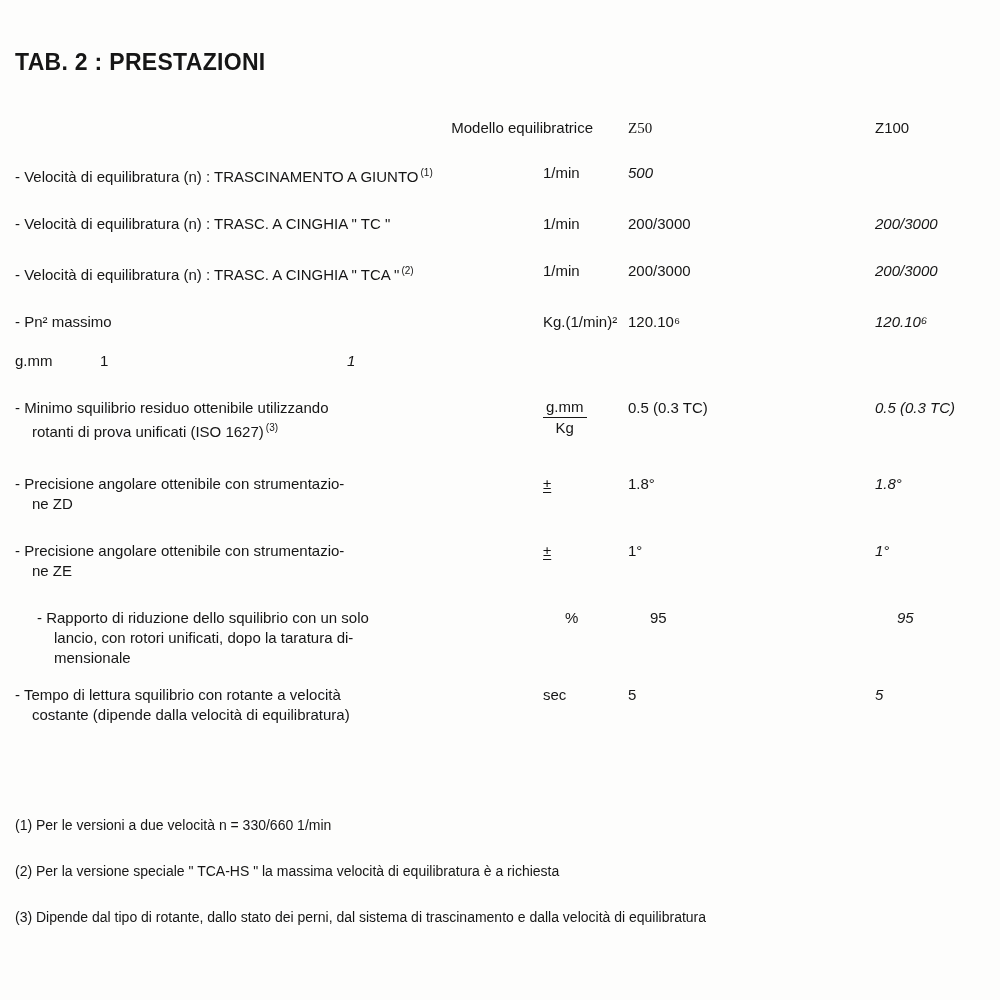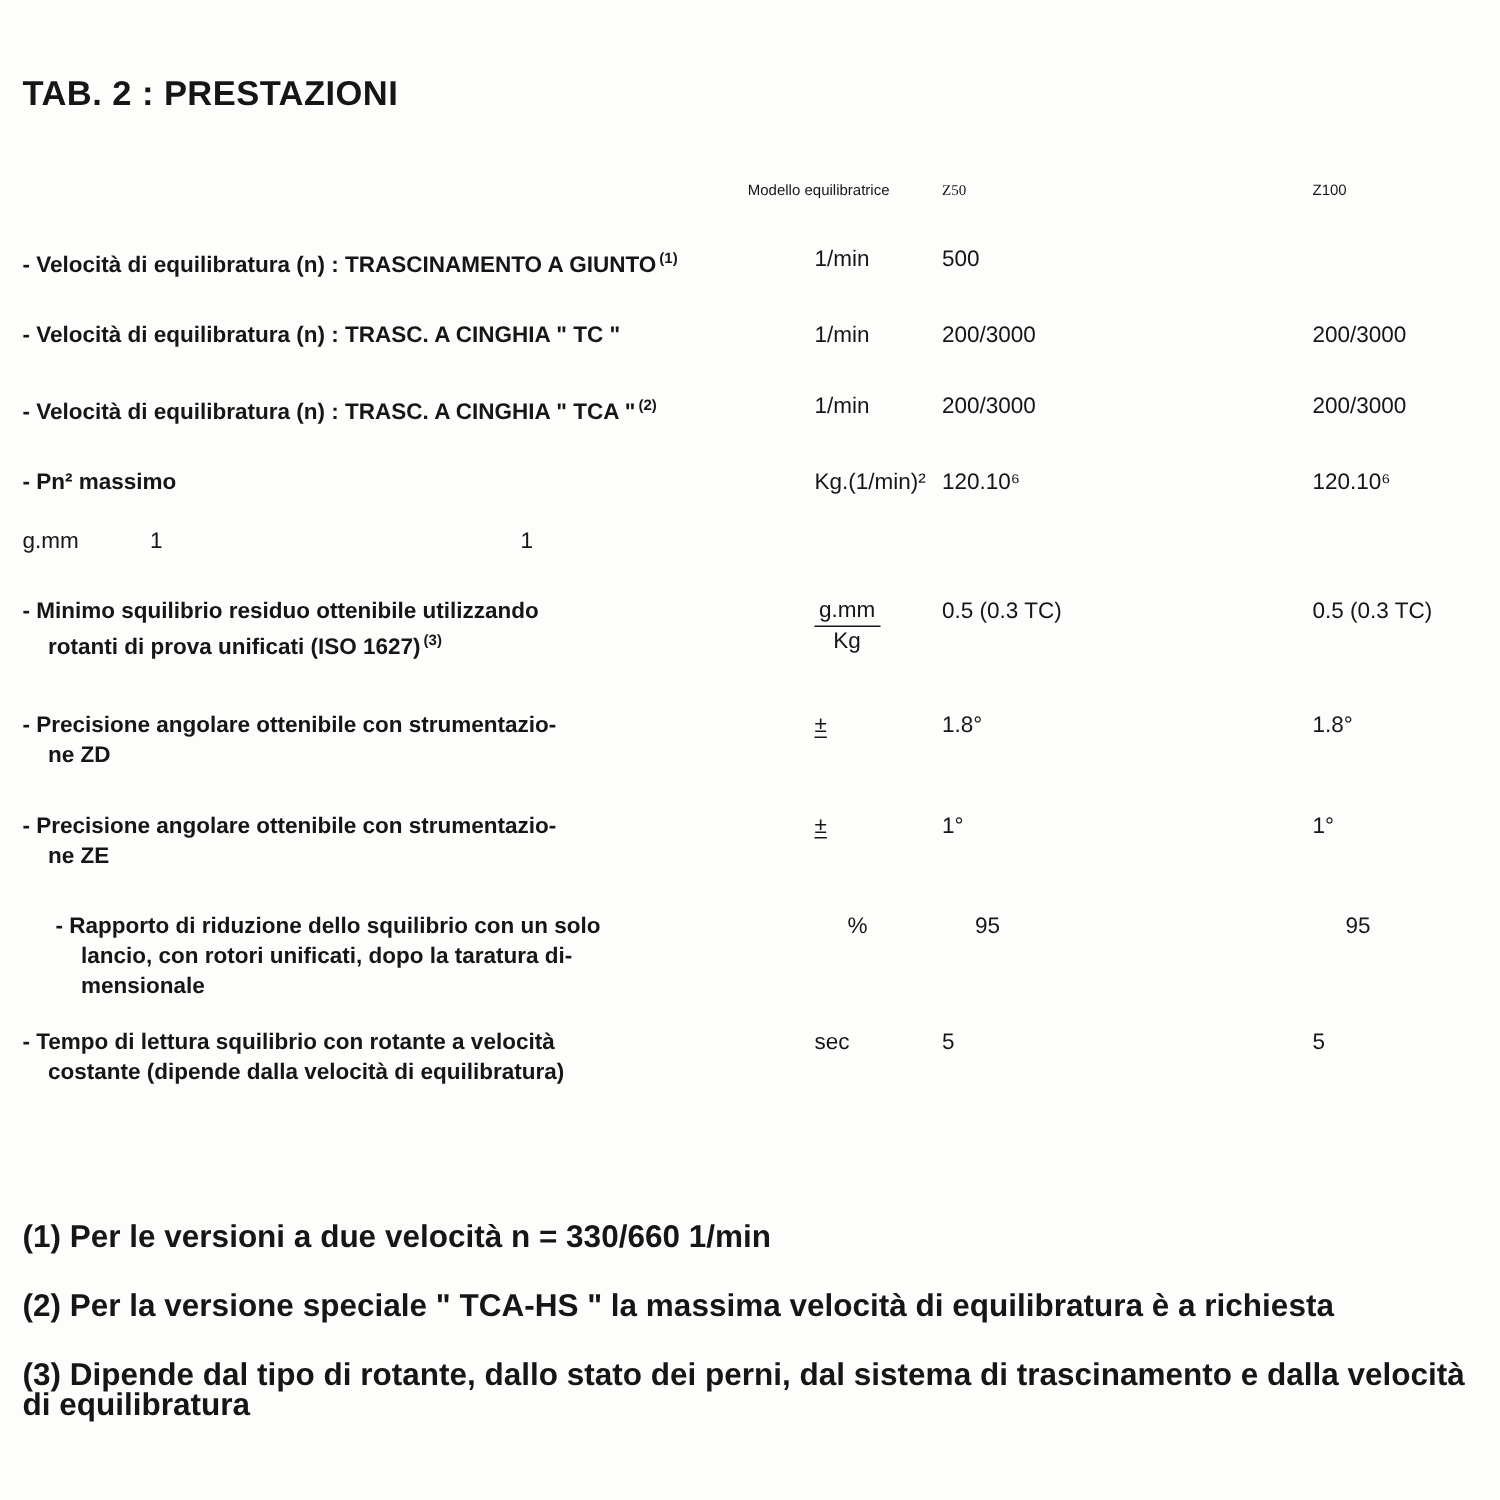--- a/index.html
+++ b/index.html
@@ -8,49 +8,48 @@
     background: #fdfdfc;
     color: #161616;
     font-family: "Liberation Sans", sans-serif;
     overflow: hidden;
   }
   .page { padding: 52px 20px 0 15px; box-sizing: border-box; width: 1000px; height: 1000px; }
   .doc-title {
     font-size: 23px; font-weight: 700; letter-spacing: 0.3px;
     margin: 0 0 46px 0; line-height: 20px;
   }
-  .t-head { display: flex; align-items: flex-start; font-size: 10px; line-height: 20px; margin-bottom: 25px; }
+  .t-head { display: flex; align-items: flex-start; font-size: 15px; line-height: 20px; margin-bottom: 25px; }
   .h-model { width: 613px; box-sizing: border-box; text-align: right; padding-right: 35px; }
   .h-z50 { width: 247px; font-family: Liberation Serif, serif; }
   .h-z100 { flex: 1; }
 
   .t-row { display: flex; align-items: flex-start; font-size: 15px; line-height: 20px; margin-bottom: 27px; }
   #rows .t-row:nth-child(4) { margin-bottom: 19px; }
   #rows .t-row:nth-child(6) { margin-bottom: 32px; }
   #rows .t-row:nth-child(9) { margin-bottom: 17px; margin-left: 22px; }
 
   .c-label {
     width: 528px; box-sizing: border-box;
     padding-left: 17px; padding-right: 14px;
     text-indent: -17px;
     white-space: pre-line;
-    font-weight: bold;
   }
   .c-unit { width: 85px; box-sizing: border-box; }
   .c-z50 { width: 247px; }
-  .c-z100 { flex: 1; }
+  .c-z100 { flex: 1; font-style: italic; }
 
   .sup { font-size: 10px; vertical-align: 6px; margin-left: 2px; letter-spacing: 0; }
   .u-underline { text-decoration: underline; text-underline-offset: 3px; }
 
   .frac { display: inline-block; text-align: center; line-height: 18px; }
   .frac .num { display: block; border-bottom: 1.5px solid #161616; padding: 0 3px 1px 3px; }
   .frac .den { display: block; padding-top: 1px; }
 
-  .footnotes { margin-top: 90px; font-size: 21px; font-weight: bold; }
+  .footnotes { margin-top: 90px; font-size: 14px; }
   .footnote { margin: 0 0 26px 0; line-height: 20px; }
 </style>
 </head>
 <body>
 
 <div class="page">
 
   <h1 class="doc-title">TAB. 2 : PRESTAZIONI</h1>
 
   <div class="t-head">

